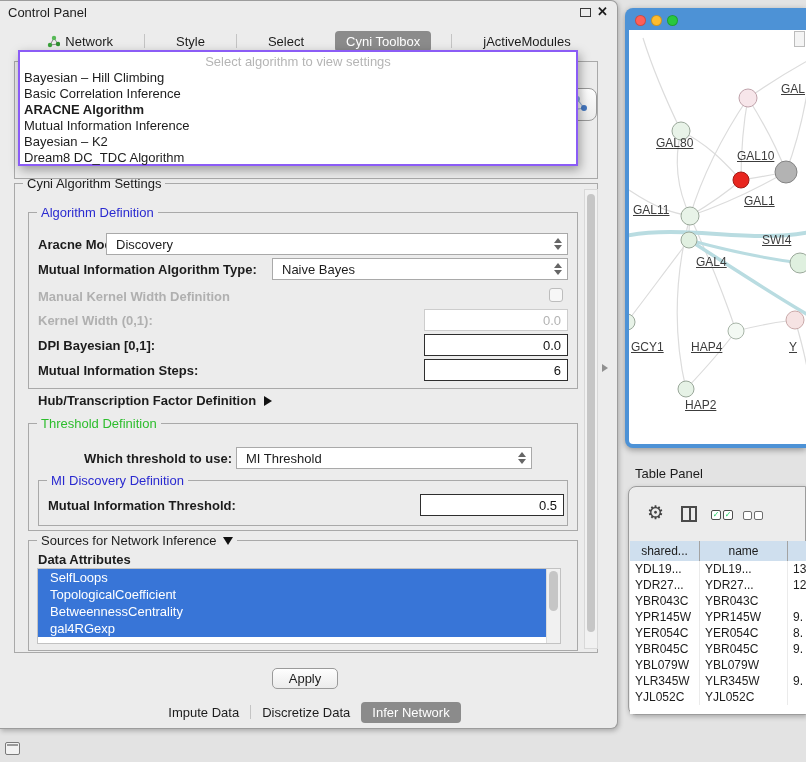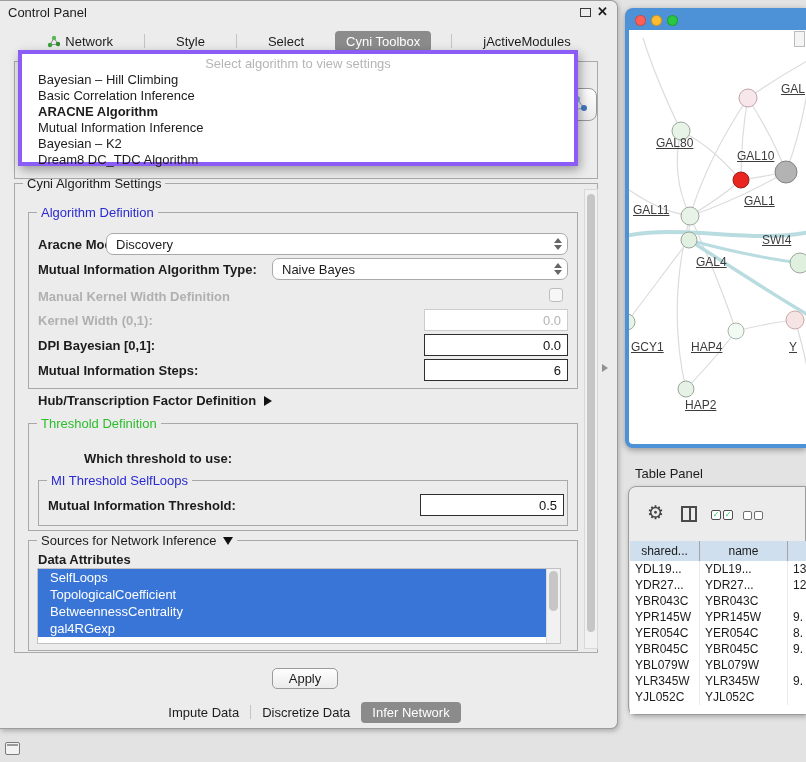--- a/index.html
+++ b/index.html
@@ -7,34 +7,34 @@
          font-family:"Liberation Sans",sans-serif;color:#1c1c1c;overflow:hidden;}
   .abs{position:absolute;}
   .win{position:absolute;background:#ececec;border:1px solid #9c9c9c;box-shadow:1px 2px 5px rgba(0,0,0,.25);box-sizing:border-box;}
   .lbl{position:absolute;font-size:13px;font-weight:bold;white-space:nowrap;}
   .lbl.gray{color:#b0b0b0;}
   .plain{font-weight:normal;}
   .tgroup{position:absolute;border:1px solid #a9a9a9;box-sizing:border-box;}
   .ttitle{position:absolute;top:-8px;left:8px;background:#ececec;padding:0 4px;font-size:13px;line-height:15px;white-space:nowrap;display:flex;align-items:center;gap:6px;}
   .blue{color:#2a2ad0;}
   .green{color:#2dbd2d;}
-  .combo{position:absolute;box-sizing:border-box;height:22px;background:#fff;border:1px solid #a9a9a9;border-radius:7px;font-size:13px;display:flex;align-items:center;padding:0 24px 0 9px;}
+  .combo{position:absolute;box-sizing:border-box;height:22px;background:#fff;border:1px solid #a9a9a9;border-radius:0;font-size:13px;display:flex;align-items:center;padding:0 24px 0 9px;}
   .combo .arr{position:absolute;right:5px;top:50%;transform:translateY(-50%);display:flex;flex-direction:column;align-items:center;gap:2px;}
   .tri-up{width:0;height:0;border-left:4px solid transparent;border-right:4px solid transparent;border-bottom:5px solid #666;}
   .tri-dn{width:0;height:0;border-left:4px solid transparent;border-right:4px solid transparent;border-top:5px solid #666;}
   .tri-right{display:inline-block;width:0;height:0;border-top:5px solid transparent;border-bottom:5px solid transparent;border-left:8px solid #111;}
   .tri-down{display:inline-block;width:0;height:0;border-left:5px solid transparent;border-right:5px solid transparent;border-top:8px solid #111;}
   .tfield{position:absolute;box-sizing:border-box;height:22px;background:#fff;border:1.5px solid #2e2e2e;font-size:13px;text-align:right;padding:0 6px;font-family:inherit;color:#111;}
   .tfield.dis{border:1px solid #cdcdcd;color:#b3b3b3;}
   .cbx{position:absolute;width:14px;height:14px;border:1px solid #bdbdbd;border-radius:3px;background:#f7f7f7;box-sizing:border-box;}
   .tabbar{position:absolute;display:flex;justify-content:center;align-items:center;}
   .tab{display:flex;align-items:center;gap:5px;padding:3px 11px;font-size:13px;white-space:nowrap;}
   .tab.sel{background:#8b8b8b;color:#fff;border-radius:4px;}
   .tab-sep{width:1px;height:14px;background:#c4c4c4;}
-  .popup{position:absolute;background:#fff;border:4px solid #8b5cf6;box-shadow:2px 4px 10px rgba(0,0,0,.35);z-index:50;padding:2px 12px;box-sizing:border-box;}
+  .popup{position:absolute;background:#fff;border:2px solid #8b5cf6;box-shadow:2px 4px 10px rgba(0,0,0,.35);z-index:50;padding:2px 0;box-sizing:border-box;}
   .pitem{height:16px;line-height:16px;font-size:13px;padding:0 4px;white-space:nowrap;}
   .pitem.ph{text-align:center;color:#b5b5b5;}
   .pitem.bold{font-weight:bold;}
   .attr-item{height:17px;line-height:17px;font-size:13px;color:#fff;background:#3875d7;padding-left:12px;white-space:nowrap;}
   .sbar{position:absolute;background:#f1f1f1;border:1px solid #d8d8d8;box-sizing:border-box;}
   .sthumb{position:absolute;left:2px;right:2px;background:#c6c6c6;border-radius:6px;}
   .btn{position:absolute;box-sizing:border-box;border:1px solid #9a9a9a;border-radius:5px;background:linear-gradient(#fefefe,#ebebeb);font-size:13px;display:flex;align-items:center;justify-content:center;}
   .light{width:11px;height:11px;border-radius:50%;border:1px solid rgba(0,0,0,.2);box-sizing:border-box;}
   .light.r{background:#ff5f57;}.light.y{background:#febc2e;}.light.g{background:#28c840;}
   .canvas{position:absolute;background:#fff;overflow:hidden;}
@@ -149,23 +149,30 @@
 
     <span class="lbl" style="left:38px;top:392px;display:flex;align-items:center;gap:8px;">
       <span>Hub/Transcription Factor Definition</span>
       <span class="tri-right"></span>
     </span>
 
     <div class="tgroup" style="left:28px;top:422px;width:550px;height:108px;">
       <span class="ttitle green">Threshold Definition</span>
     </div>
     <span class="lbl" style="left:84px;top:450px;">Which threshold to use:</span>
+    <div class="combo" style="left:236px;top:446px;width:296px;">
+      <span>MI Threshold</span>
+      <span class="arr">
+          <span class="tri-up"></span>
+          <span class="tri-dn"></span>
+        </span>
+    </div>
 
     <div class="tgroup" style="left:38px;top:479px;width:530px;height:46px;">
-      <span class="ttitle blue">MI Threshold SelfLoops</span>
+      <span class="ttitle blue">MI Discovery Definition</span>
     </div>
     <span class="lbl" style="left:48px;top:497px;">Mutual Information Threshold:</span>
     <input class="tfield" style="left: 420px; top: 493px; width: 144px;" value="0.5">
 
     <div class="tgroup" style="left:28px;top:539px;width:550px;height:111px;">
       <span class="ttitle">
         <span>Sources for Network Inference</span>
         <span class="tri-down"></span>
       </span>
     </div>

